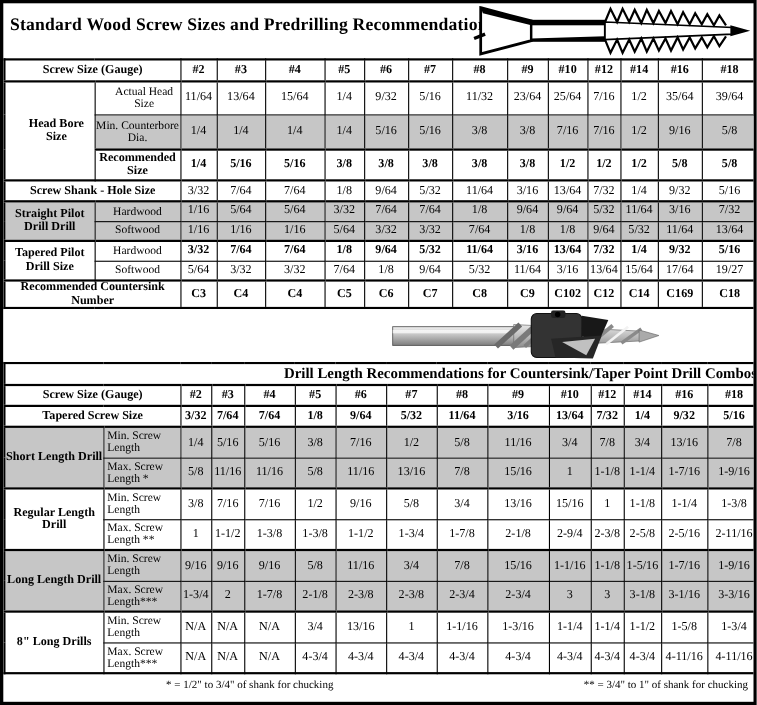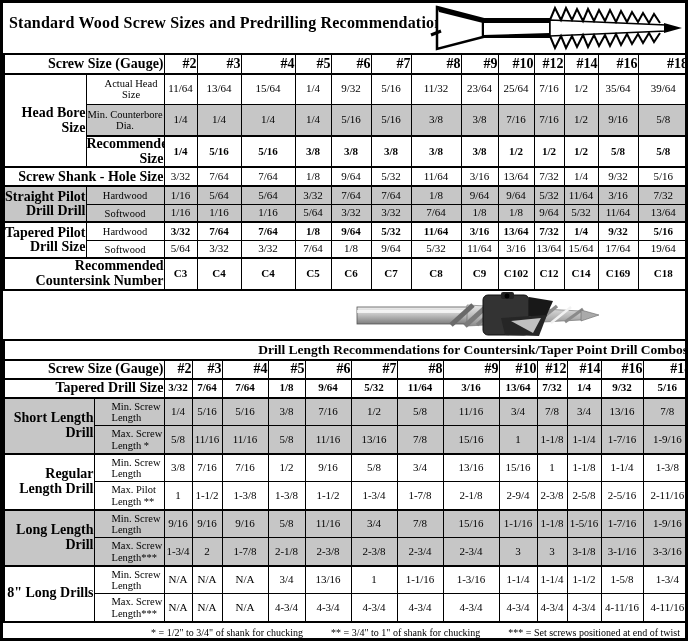--- a/index.html
+++ b/index.html
@@ -7,23 +7,23 @@
         position:relative;overflow:hidden;font-family:"Liberation Serif","DejaVu Serif",serif;color:#000;}
   
   .hdr{position:relative;height:50px;}
   .hdr .title{position:absolute;left:6px;top:11px;font-size:16px;font-weight:bold;letter-spacing:.2px;}
   .hdr .screw-wrap{position:absolute;right:1px;top:1px;}
   
   table{border-collapse:collapse;table-layout:fixed;width:682px;border:2px solid #000;}
   td{border:1px solid #000;text-align:center;font-size:11px;line-height:1.05;padding:0;
      overflow:hidden;vertical-align:middle;}
   tr.bt td{border-top-width:2px;}
-  .lab{font-weight:bold;font-size:14px;text-align:right;}
+  .lab{font-weight:bold;font-size:11px;}
   .sub{font-weight:normal;font-size:10.5px;}
-  .left{text-align:left;padding-left:17px;}
+  .left{text-align:left;padding-left:3px;}
   .b{font-weight:bold;}
   .g{background:#c6c6c6;}
   .w{background:#fff;padding-left:12px;}
   .title-cell{text-align:right;font-weight:bold;font-size:13.5px;padding-right:3px;}
   tr.h20{height:20px}tr.h19{height:19px}tr.h18{height:18px}tr.h25{height:25px}
   tr.h28{height:28px}tr.h30{height:30px}tr.h36{height:32px}
   
   .band{position:relative;height:48px;background:#fff;}
   .band .drill-wrap{position:absolute;left:352px;top:1px;}
   
@@ -210,21 +210,21 @@
           <td>3/32</td>
           <td>7/64</td>
           <td>1/8</td>
           <td>9/64</td>
           <td>5/32</td>
           <td>11/64</td>
           <td>3/16</td>
           <td>13/64</td>
           <td>15/64</td>
           <td>17/64</td>
-          <td>19/64</td>
+          <td>19/27</td>
         </tr>
         <tr class="h25 bt">
           <td colspan="2" class="lab">Recommended Countersink Number</td>
           <td class="b">C3</td>
           <td class="b">C4</td>
           <td class="b">C4</td>
           <td class="b">C5</td>
           <td class="b">C6</td>
           <td class="b">C7</td>
           <td class="b">C8</td>
@@ -305,21 +305,21 @@
           <td class="lab">#7</td>
           <td class="lab">#8</td>
           <td class="lab">#9</td>
           <td class="lab">#10</td>
           <td class="lab">#12</td>
           <td class="lab">#14</td>
           <td class="lab">#16</td>
           <td class="lab">#18</td>
         </tr>
         <tr class="h19 bt">
-          <td colspan="2" class="lab">Tapered Drill Size</td>
+          <td colspan="2" class="lab">Tapered Screw Size</td>
           <td class="b">3/32</td>
           <td class="b">7/64</td>
           <td class="b">7/64</td>
           <td class="b">1/8</td>
           <td class="b">9/64</td>
           <td class="b">5/32</td>
           <td class="b">11/64</td>
           <td class="b">3/16</td>
           <td class="b">13/64</td>
           <td class="b">7/32</td>
@@ -371,21 +371,21 @@
           <td>5/8</td>
           <td>3/4</td>
           <td>13/16</td>
           <td>15/16</td>
           <td>1</td>
           <td>1-1/8</td>
           <td>1-1/4</td>
           <td>1-3/8</td>
         </tr>
         <tr class="h28">
-          <td class="sub left">Max. Pilot Length **</td>
+          <td class="sub left">Max. Screw Length **</td>
           <td>1</td>
           <td>1-1/2</td>
           <td>1-3/8</td>
           <td>1-3/8</td>
           <td>1-1/2</td>
           <td>1-3/4</td>
           <td>1-7/8</td>
           <td>2-1/8</td>
           <td>2-9/4</td>
           <td>2-3/8</td>
@@ -458,16 +458,15 @@
           <td>4-3/4</td>
           <td>4-11/16</td>
           <td>4-11/16</td>
         </tr>
       </tbody>
   </table>
 
   <div class="foot">
     <span>* = 1/2" to 3/4" of shank for chucking</span>
     <span>** = 3/4" to 1" of shank for chucking</span>
-    <span>*** = Set screws positioned at end of twist</span>
   </div>
 
 </div>
 
 </body></html>

